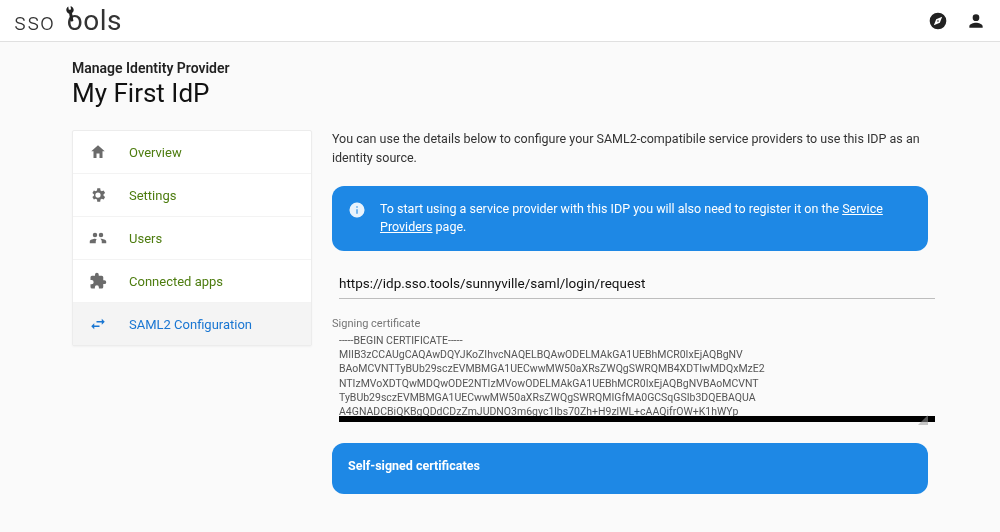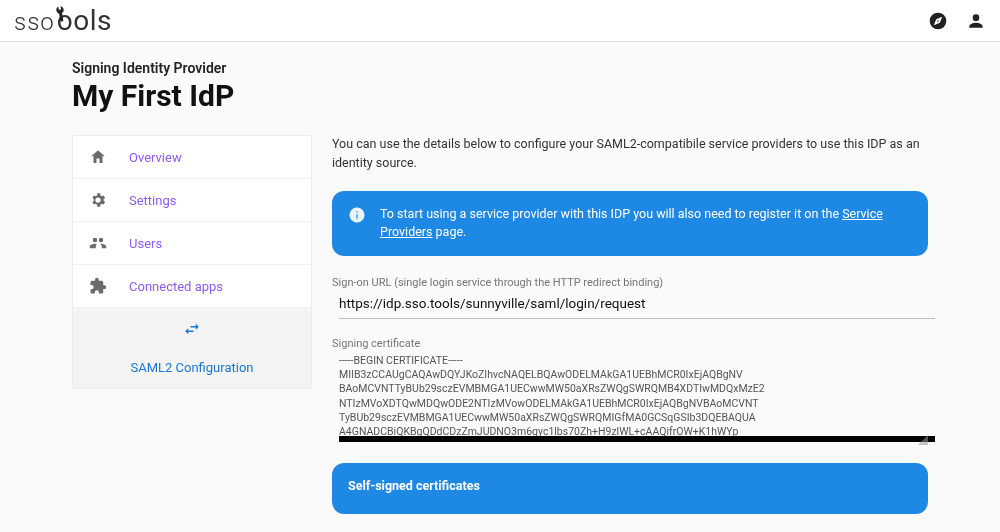--- a/index.html
+++ b/index.html
@@ -14,21 +14,21 @@
     background: #fff;
     border-bottom: 1px solid #e0e0e0;
     display: flex;
     align-items: center;
     padding: 0 14px;
     justify-content: space-between;
   }
   .brand {
     display: flex;
     align-items: baseline;
-    gap: 2px;
+    gap: 12px;
   }
   .brand-sso {
     font-size: 24px;
     font-weight: 300;
     letter-spacing: 1px;
     color: #333;
   }
   .brand-tools {
     font-size: 28px;
     font-weight: 400;
@@ -53,22 +53,22 @@
     margin: 0 auto;
     padding: 18px 12px 40px;
   }
   .breadcrumb {
     font-size: 14px;
     color: #222;
     font-weight: 600;
     margin-bottom: 2px;
   }
   .page-title {
-    font-size: 30px;
-    font-weight: 700;
+    font-size: 26px;
+    font-weight: 400;
     color: #111;
     margin-bottom: 22px;
   }
   .layout {
     display: flex;
     gap: 20px;
     align-items: flex-start;
   }
   .sidebar {
     width: 240px;
@@ -77,25 +77,25 @@
     border-radius: 2px;
     box-shadow: 0 1px 2px rgba(0,0,0,0.04);
     flex-shrink: 0;
   }
   .side-item {
     display: flex;
     align-items: center;
     gap: 22px;
     padding: 12px 16px;
     font-size: 13px;
-    color: #8b5cf6;
+    color: #4d7c0f;
     cursor: pointer;
     border-bottom: 1px solid #f3f3f3;
   }
-  .side-item:last-child { border-bottom: none; flex-direction: column; }
+  .side-item:last-child { border-bottom: none; }
   .side-item .icn { width: 18px; height: 18px; color: #6b6b6b; display:flex; align-items:center; justify-content:center; }
   .side-item.active {
     background: #f4f4f4;
     color: #1976d2;
   }
   .side-item.active .icn { color: #1976d2; }
   .main {
     flex: 1;
     min-width: 0;
   }
@@ -193,21 +193,21 @@
     </span>
     <span class="top-icon">
       <svg width="20" height="20" viewBox="0 0 24 24" fill="#222">
           <path d="M12 12a4 4 0 100-8 4 4 0 000 8zm0 2c-3 0-8 1.5-8 4.5V20h16v-1.5c0-3-5-4.5-8-4.5z"></path>
         </svg>
     </span>
   </div>
 </div>
 
 <div class="container">
-  <div class="breadcrumb">Signing Identity Provider</div>
+  <div class="breadcrumb">Manage Identity Provider</div>
   <div class="page-title">My First IdP</div>
 
   <div class="layout">
 
     <div class="sidebar">
       <div class="side-item">
         <span class="icn">
           <svg width="18" height="18" viewBox="0 0 24 24" fill="currentColor">
               <path d="M12 3l9 8h-3v9h-4v-6h-4v6H6v-9H3z"></path>
             </svg>
@@ -257,21 +257,20 @@
               <circle cx="12" cy="12" r="10" fill-opacity="0.25"></circle>
               <path d="M12 2a10 10 0 100 20 10 10 0 000-20zm1 15h-2v-6h2zm0-8h-2V7h2z" fill="#fff"></path>
             </svg>
         </span>
         <div>
           <span>To start using a service provider with this IDP you will also need to register it on the </span><a href="#">Service Providers</a><span> page.</span>
         </div>
       </div>
 
       <div class="field">
-        <div class="field-label">Sign-on URL (single login service through the HTTP redirect binding)</div>
         <input class="field-value" readonly="" value="https://idp.sso.tools/sunnyville/saml/login/request" style="">
       </div>
 
 
       <div class="cert-box">
         <div class="field-label">Signing certificate</div>
         <textarea class="field-value" readonly="" style="">-----BEGIN CERTIFICATE-----
 MIIB3zCCAUgCAQAwDQYJKoZIhvcNAQELBQAwODELMAkGA1UEBhMCR0IxEjAQBgNV
 BAoMCVNTTyBUb29sczEVMBMGA1UECwwMW50aXRsZWQgSWRQMB4XDTIwMDQxMzE2
 NTIzMVoXDTQwMDQwODE2NTIzMVowODELMAkGA1UEBhMCR0IxEjAQBgNVBAoMCVNT

